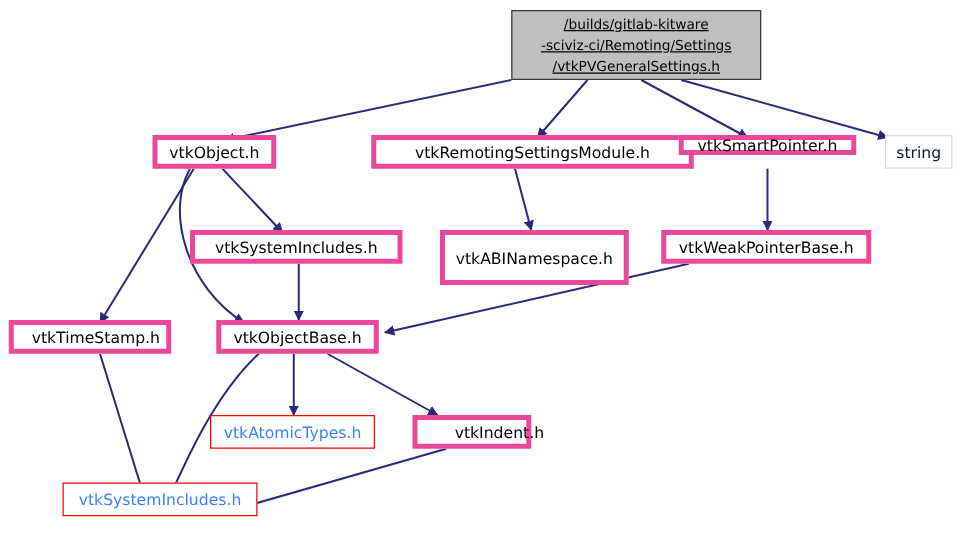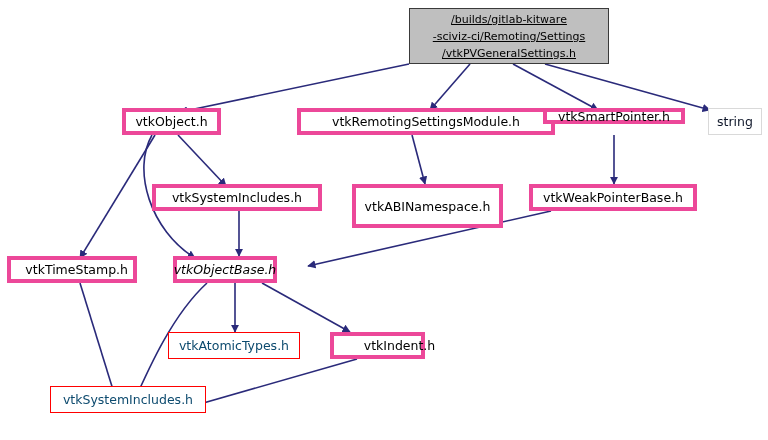--- a/index.html
+++ b/index.html
@@ -45,21 +45,21 @@
   }
   .node-box.root {
     background: #bfbfbf;
     border: 1px solid #3a3a3a;
     font-size: 11px;
     line-height: 17px;
     text-decoration: underline;
   }
   .node-box.redborder {
     border: 1.4px solid #ff0000;
-    color: #0c4a6e;
+    color: #3b82f6;
   }
   .node-box.systemgray {
     border: 1px solid #d9d9d9;
     color: #0f172a;
   }
   .node-label {
     display: block;
     padding: 0 5px;
   }
 </style>
@@ -99,19 +99,19 @@
 -sciviz-ci/Remoting/Settings
 /vtkPVGeneralSettings.h</span></div>
       <div class="node-box" style="left: 122px; top: 108px; width: 99px; height: 27px;"><span class="node-label">vtkObject.h</span></div>
       <div class="node-box" style="left: 297px; top: 108px; width: 258px; height: 27px;"><span class="node-label">vtkRemotingSettingsModule.h</span></div>
       <div class="node-box" style="left: 543px; top: 108px; width: 142px; height: 16px; justify-content: center;"><span class="node-label">vtkSmartPointer.h</span></div>
       <div class="node-box systemgray" style="left: 708px; top: 108px; width: 54px; height: 27px;"><span class="node-label">string</span></div>
       <div class="node-box" style="left: 152px; top: 184px; width: 170px; height: 27px;"><span class="node-label">vtkSystemIncludes.h</span></div>
       <div class="node-box" style="left: 352px; top: 184px; width: 151px; height: 44px;"><span class="node-label">vtkABINamespace.h</span></div>
       <div class="node-box" style="left: 529px; top: 184px; width: 168px; height: 27px;"><span class="node-label">vtkWeakPointerBase.h</span></div>
       <div class="node-box" style="left: 7px; top: 256px; width: 130px; height: 27px; justify-content: flex-end;"><span class="node-label">vtkTimeStamp.h</span></div>
-      <div class="node-box" style="left: 173px; top: 256px; width: 104px; height: 27px; font-style: italic;"><span class="node-label">vtkObjectBase.h</span></div>
+      <div class="node-box" style="left: 173px; top: 256px; width: 130px; height: 27px;"><span class="node-label">vtkObjectBase.h</span></div>
       <div class="node-box redborder" style="left: 168px; top: 332px; width: 132px; height: 27px;"><span class="node-label">vtkAtomicTypes.h</span></div>
       <div class="node-box" style="left: 330px; top: 332px; width: 95px; height: 27px; padding-left: 44px;"><span class="node-label">vtkIndent.h</span></div>
       <div class="node-box redborder" style="left: 50px; top: 386px; width: 156px; height: 27px;"><span class="node-label">vtkSystemIncludes.h</span></div>
     </div>
 
 </div>
 
 </body></html>

